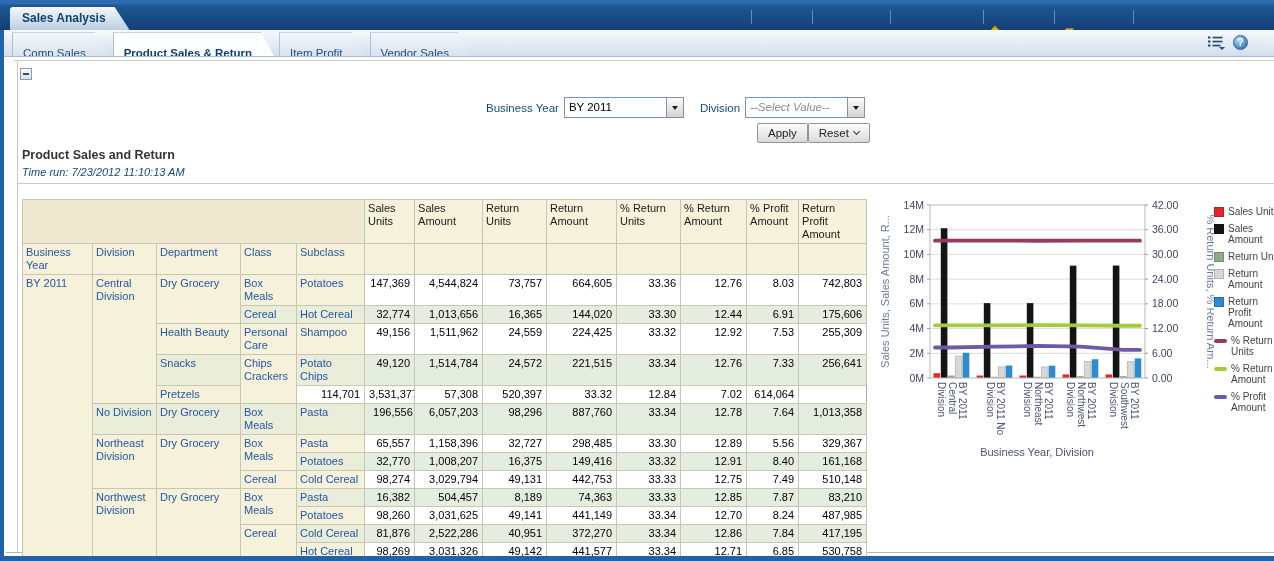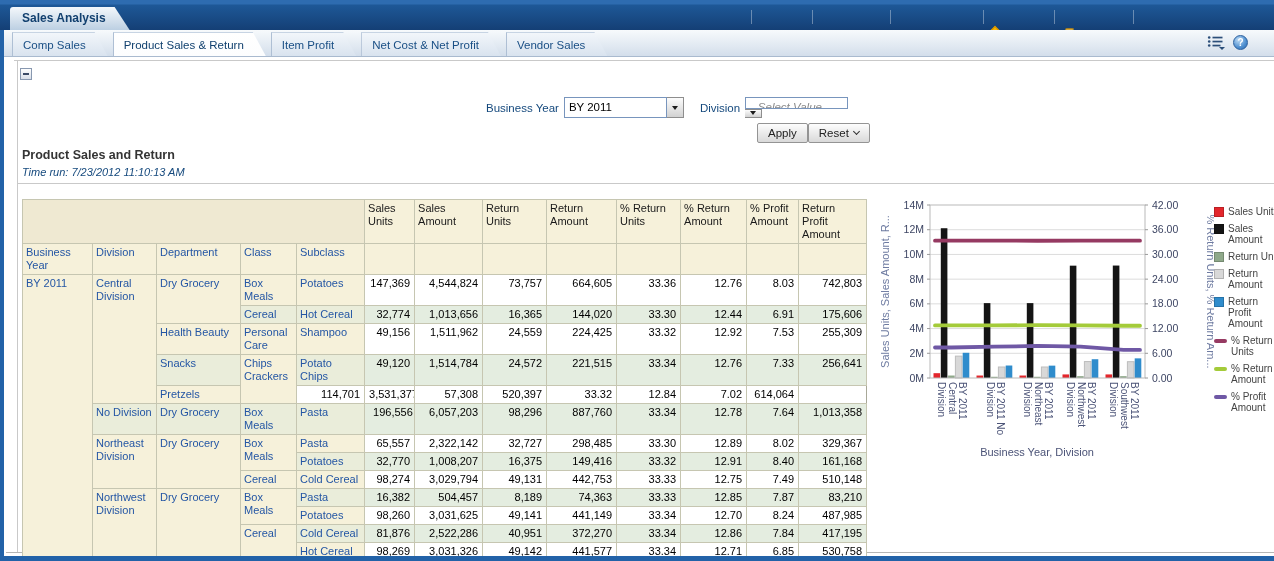--- a/index.html
+++ b/index.html
@@ -27,24 +27,24 @@
   
   #dash-tab { position:absolute; left:10px; top:7px; height:23px; line-height:23px;
     padding:0 24px 0 12px; font-size:12px; font-weight:bold; color:#12406f;
     background:linear-gradient(180deg,#f4f8fb,#bccfe2);
     clip-path:polygon(0 0,calc(100% - 15px) 0,100% 100%,0 100%); border-radius:3px 0 0 0; }
 
   
   #tabstrip { position:absolute; left:0; top:30px; width:1274px; height:27px;
     background:linear-gradient(180deg,#f7fafc,#d3deeb); border-bottom:1px solid #a9bacf; }
   #tabs { position:absolute; left:12px; bottom:0; display:flex; gap:5px; }
-  .ptab { height:24px; line-height:24px; padding:0 22px 0 10px; font-size:11.5px; color:#1a4f85;
+  .ptab { height:24px; line-height:24px; padding:8px 22px 0 10px; font-size:11.5px; color:#1a4f85;
     background:linear-gradient(180deg,#f2f6fa,#d9e3ef); border-left:1px solid #aebfd4; border-top:1px solid #c7d4e3;
     clip-path:polygon(0 0,calc(100% - 13px) 0,100% 100%,0 100%); cursor:pointer; white-space:nowrap; }
-  .ptab.active { background:linear-gradient(180deg,#ffffff,#fcfdfe); font-weight:normal; color:#10406e; }
+  .ptab.active { background:linear-gradient(180deg,#ffffff,#fcfdfe); font-weight:bold; color:#10406e; }
   #strip-icons { position:absolute; right:26px; top:5px; display:flex; align-items:center; gap:8px; }
   .help-circle { width:15px; height:15px; border-radius:50%; border:1px solid #2a5f9e; color:#fff;
     background:radial-gradient(circle at 35% 30%,#bfdcf5,#4e8fd0 60%,#2f6cb0); font-size:10px; font-weight:bold;
     display:flex; align-items:center; justify-content:center; cursor:pointer; }
 
   
   .hline, .vline { position:absolute; background:#c9c9c9; }
 
   
   #collapse-box { position:absolute; left:20px; top:68px; width:12px; height:12px;
@@ -151,21 +151,20 @@
   </div>
   <div id="dash-tab">
     <span>Sales Analysis</span>
   </div>
 
   <div id="tabstrip">
     <div id="tabs">
       <div class="ptab">Comp Sales</div>
       <div class="ptab active">Product Sales &amp; Return</div>
       <div class="ptab">Item Profit</div>
-      <div class="ptab">Net Cost &amp; Net Profit</div>
       <div class="ptab">Vendor Sales</div>
     </div>
     <div id="strip-icons">
       <svg width="18" height="15">
         <circle cx="2.2" cy="2.5" r="1.3" fill="#2b4e79"></circle>
           <rect x="5.5" y="1.7" width="10" height="1.7" fill="#2b4e79"></rect>
         <circle cx="2.2" cy="6.5" r="1.3" fill="#2b4e79"></circle>
           <rect x="5.5" y="5.7" width="10" height="1.7" fill="#2b4e79"></rect>
         <circle cx="2.2" cy="10.5" r="1.3" fill="#2b4e79"></circle>
           <rect x="5.5" y="9.7" width="8" height="1.7" fill="#2b4e79"></rect>
@@ -185,21 +184,21 @@
 
   <div id="filters-row">
     <span class="flabel">Business Year</span>
     <span class="combo">
       <span class="combo-text">BY 2011</span>
       <span class="combo-btn">
           <span class="tri-down"></span>
         </span>
     </span>
     <span class="flabel">Division</span>
-    <span class="combo" style="margin-right:16px;flex-direction:column;">
+    <span class="combo" style="margin-right:16px;">
       <span class="combo-text placeholder">--Select Value--</span>
       <span class="combo-btn">
           <span class="tri-down"></span>
         </span>
     </span>
   </div>
   <div id="buttons-row">
     <span class="btn">
         <span>Apply</span>
       </span>
@@ -333,26 +332,26 @@
           <td class="vcell banded">12.78</td>
           <td class="vcell banded">7.64</td>
           <td class="vcell banded">1,013,358</td>
         </tr>
         <tr>
           <td class="hcell" rowspan="3">Northeast Division</td>
           <td class="hcell" rowspan="3">Dry Grocery</td>
           <td class="hcell" rowspan="2">Box Meals</td>
           <td class="hcell" rowspan="1">Pasta</td>
           <td class="vcell">65,557</td>
-          <td class="vcell">2,322,142</td>
+          <td class="vcell">1,158,396</td>
           <td class="vcell">32,727</td>
           <td class="vcell">298,485</td>
           <td class="vcell">33.30</td>
           <td class="vcell">12.89</td>
-          <td class="vcell">8.02</td>
+          <td class="vcell">5.56</td>
           <td class="vcell">329,367</td>
         </tr>
         <tr>
           <td class="hcell banded" rowspan="1">Potatoes</td>
           <td class="vcell banded">32,770</td>
           <td class="vcell banded">1,008,207</td>
           <td class="vcell banded">16,375</td>
           <td class="vcell banded">149,416</td>
           <td class="vcell banded">33.32</td>
           <td class="vcell banded">12.91</td>

